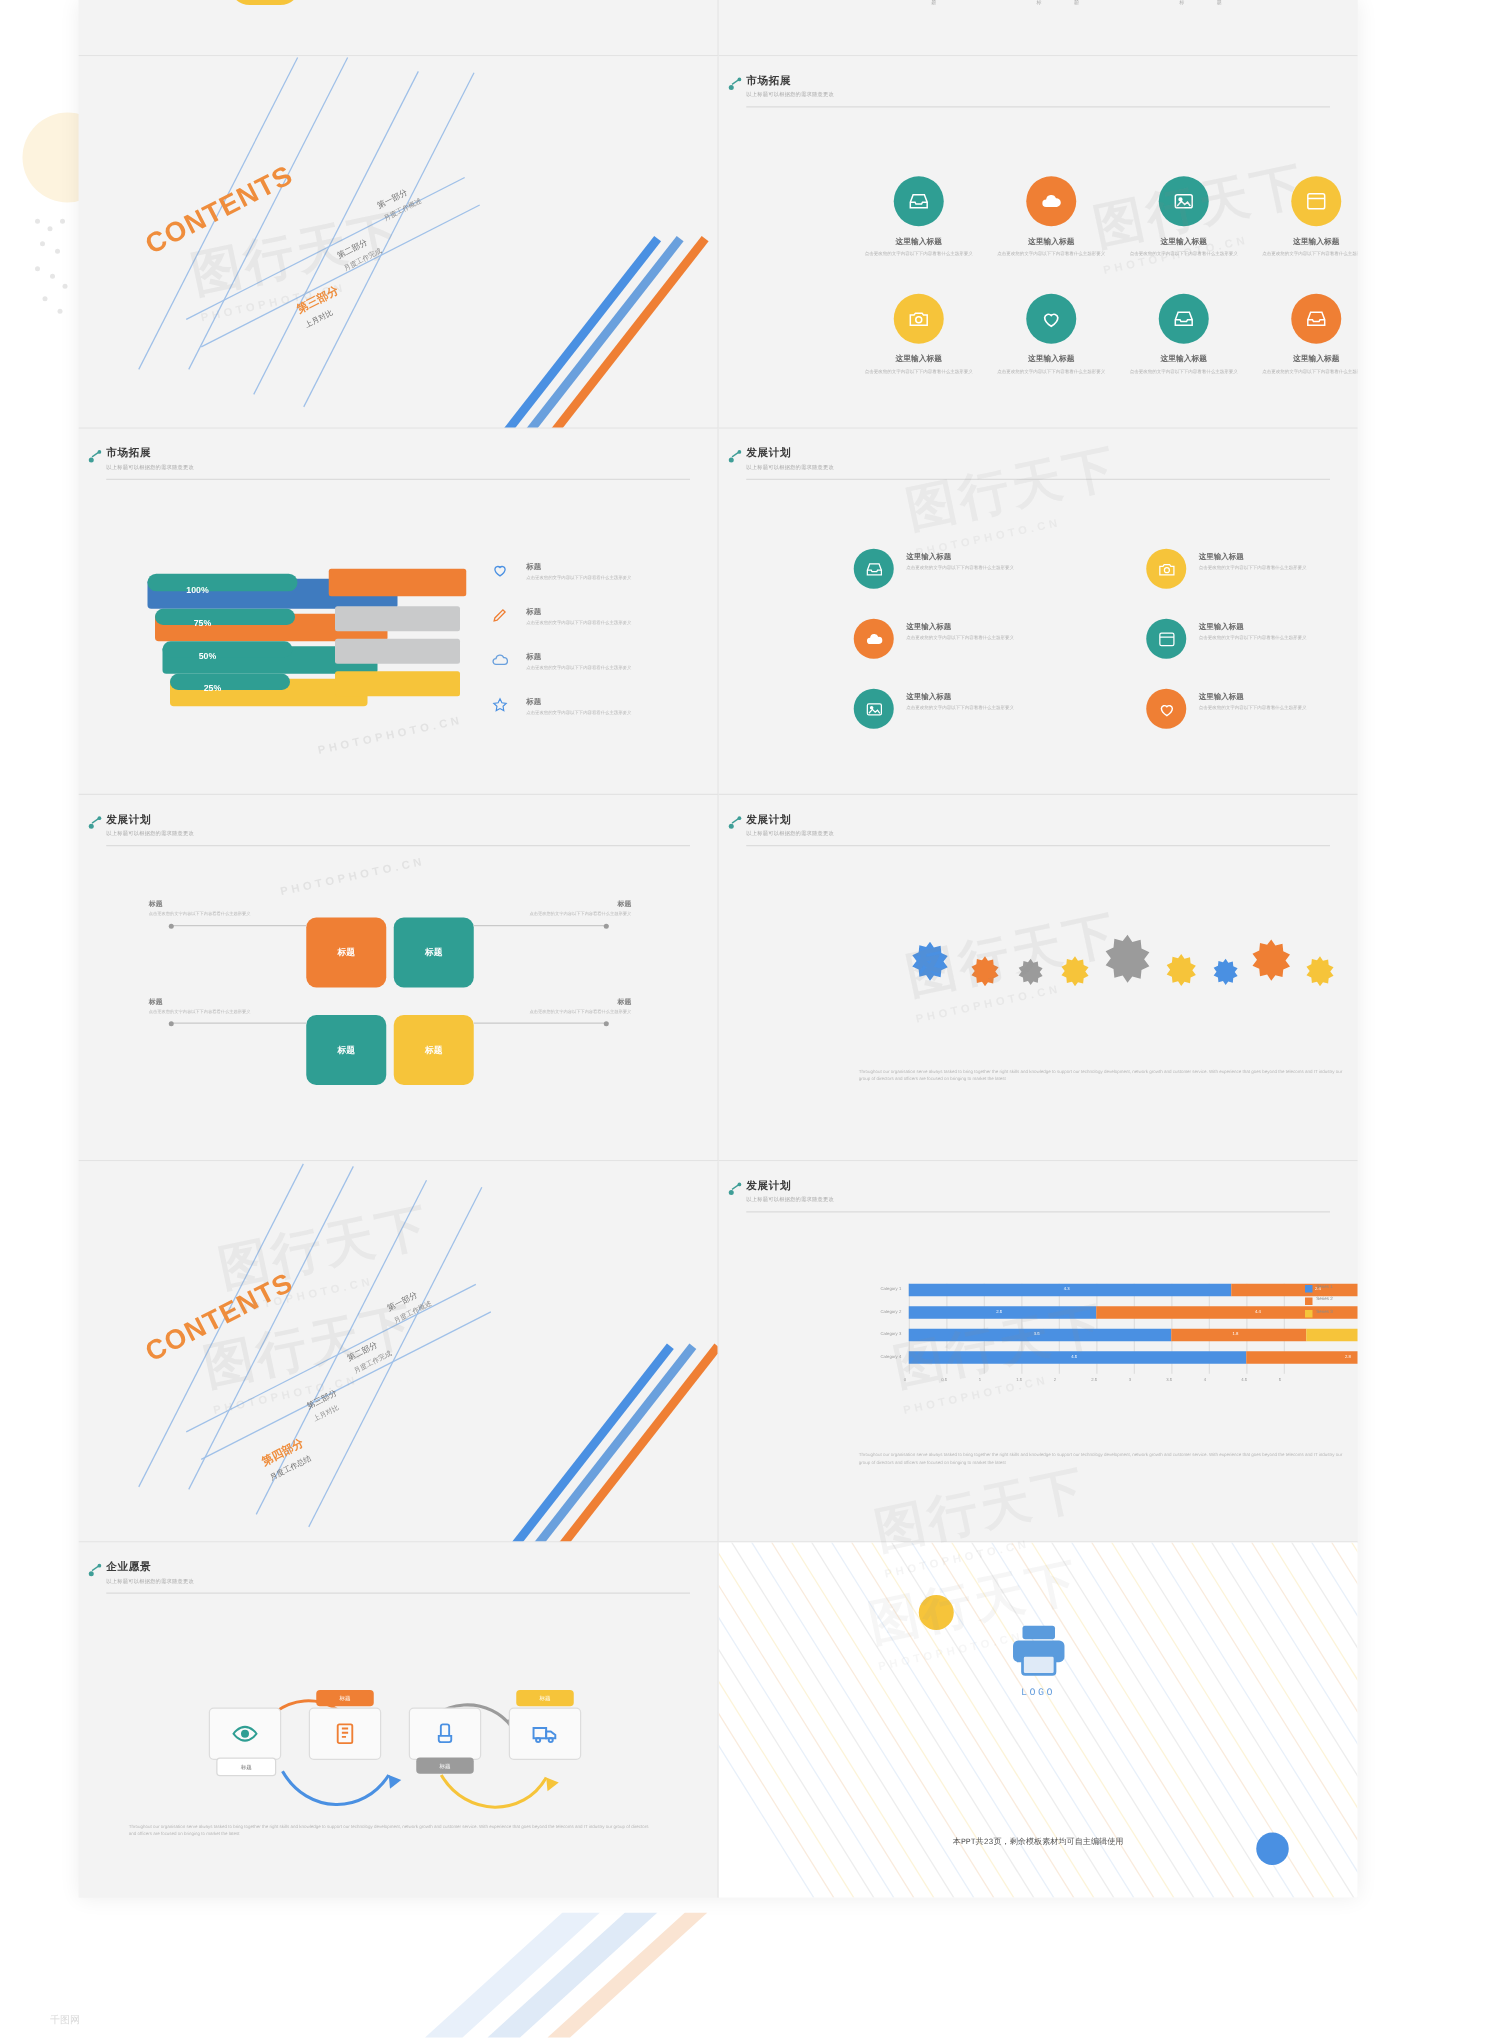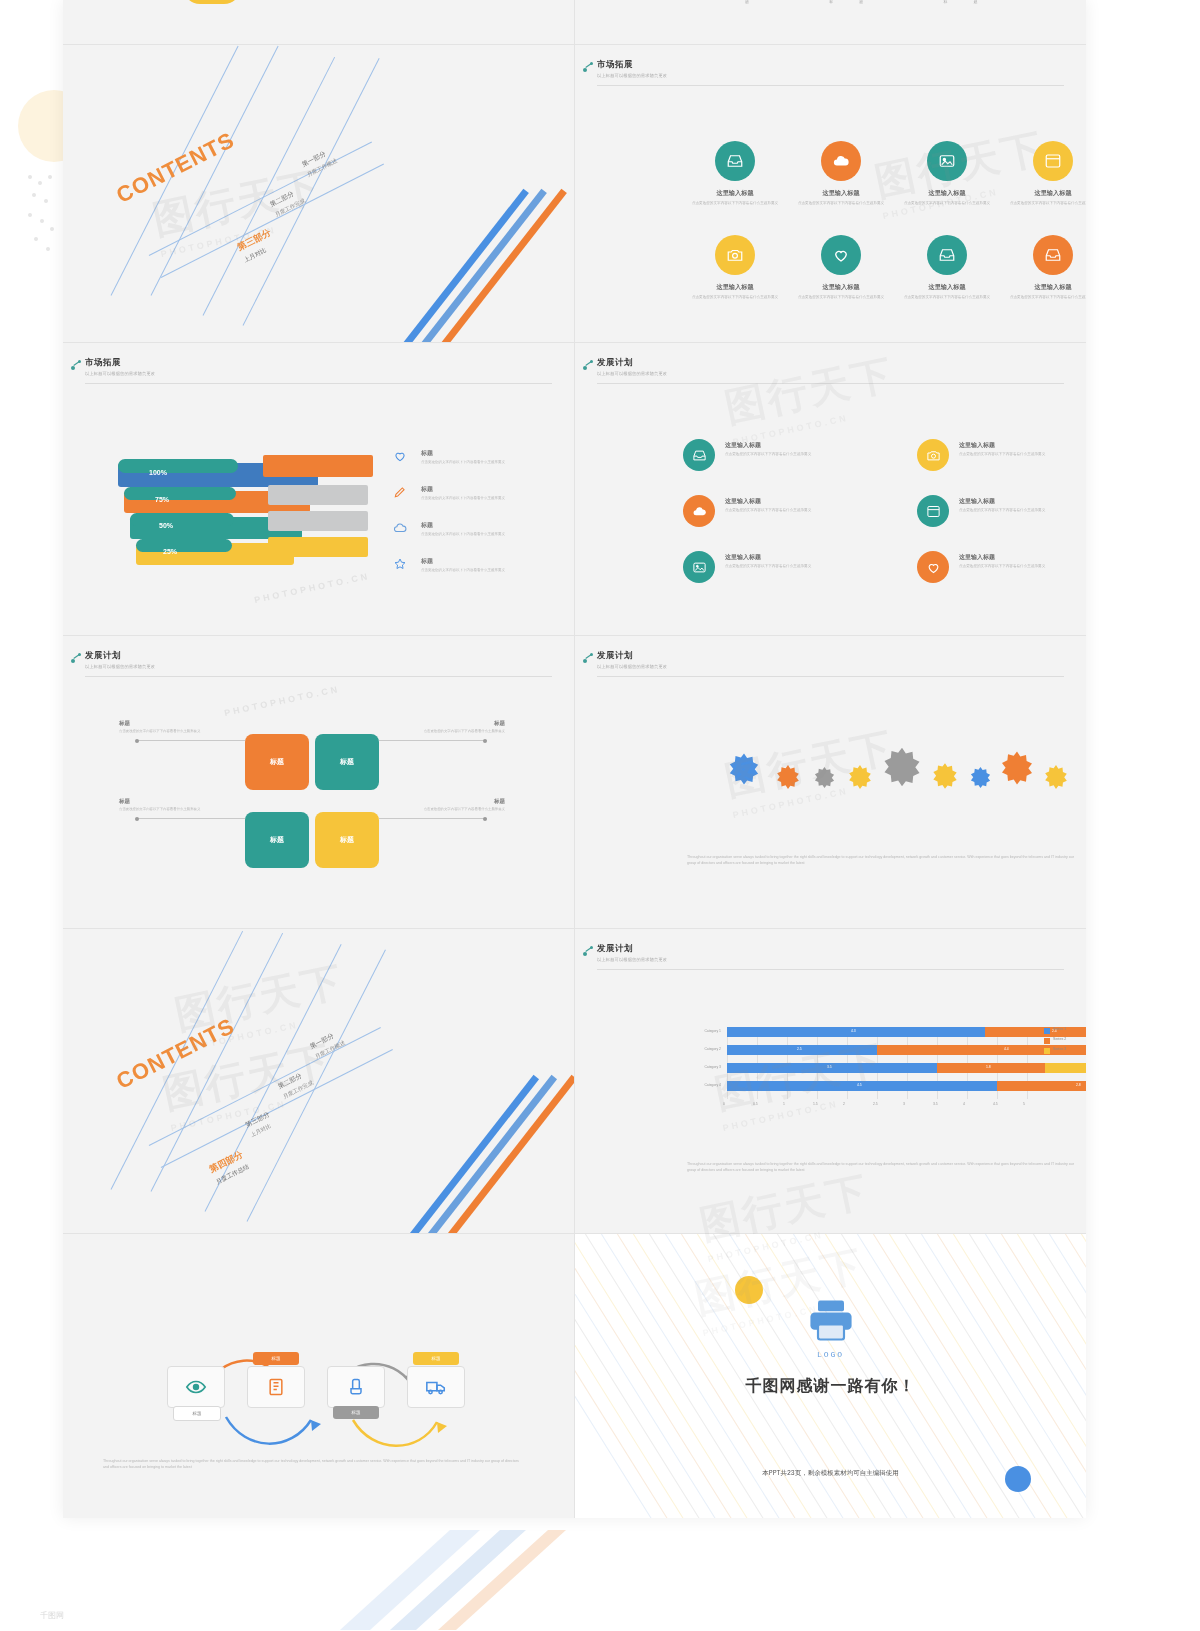--- a/index.html
+++ b/index.html
@@ -647,20 +647,30 @@
         </div>
 
       <div class="tagline" style="left:112px;top:232px;width:388px;">Throughout our organisation serve always tasked to bring together the right skills and knowledge to support our technology development, network growth and customer service. With experience that goes beyond the telecoms and IT industry our group of directors and officers are focused on bringing to market the latest</div>
 
       <div class="wm" style="left:140px;top:120px;transform:rotate(-12deg);opacity:.5;">
         <span class="cn">图行天下</span><span class="en">PHOTOPHOTO.CN</span>
       </div>
     </div>
 
     <div class="cell col-l r5">
+      <div class="sl-head">
+        <div class="node">
+            <span class="ln"></span>
+            <span class="d1"></span>
+            <span class="d2"></span>
+          </div>
+        <div class="ttl">企业愿景</div>
+        <div class="sub">以上标题可以根据您的需求随意更改</div>
+        <div class="rule"></div>
+      </div>
 
       <svg style="position:absolute;left:108px;top:108px;" width="310" height="120">
         <path d="M32 50 C 50 10, 95 10, 112 40" stroke="#ef7f34" stroke-width="2.5" fill="none"></path>
         <path d="M112 40 l 4 -10 l -11 3 z" fill="#ef7f34"></path>
         <path d="M55 75 C 75 110, 120 110, 140 78" stroke="#4a90e2" stroke-width="2.5" fill="none"></path>
         <path d="M140 78 l 1 11 l 9 -7 z" fill="#4a90e2"></path>
         <path d="M160 50 C 178 14, 222 14, 240 42" stroke="#9b9b9b" stroke-width="2.5" fill="none"></path>
         <path d="M240 42 l 5 -10 l -11 2 z" fill="#9b9b9b"></path>
         <path d="M182 78 C 202 112, 248 112, 266 80" stroke="#f6c43a" stroke-width="2.5" fill="none"></path>
         <path d="M266 80 l 1 11 l 9 -7 z" fill="#f6c43a"></path>
@@ -757,21 +767,20 @@
         <div class="dot-b" style="left:430px;top:232px;"></div>
 
         <div style="position:absolute;left:218px;top:60px;width:76px;text-align:center;">
           <svg width="62" height="52" viewBox="0 0 24 24" fill="#5a9bdd">
               <rect x="6" y="3" width="12" height="5" rx="1"></rect>
               <rect x="2.5" y="8.5" width="19" height="8" rx="2"></rect>
               <rect x="6" y="14" width="12" height="7" rx="1" fill="#dfeaf7" stroke="#5a9bdd" stroke-width="1"></rect>
             </svg>
         </div>
         <div class="logo-txt" style="left:0;top:116px;">LOGO</div>
-        <div class="thanks-ttl" style="left:0;top:142px;">千图网感谢一路有你！</div>
         <div class="thanks-sub" style="left:0;top:235px;">本PPT共23页，剩余模板素材均可自主编辑使用</div>
       </div>
       <div class="wm" style="left:120px;top:20px;transform:rotate(-12deg);opacity:.35;">
         <span class="cn">图行天下</span><span class="en">PHOTOPHOTO.CN</span>
       </div>
     </div>
 
   </div>
 
   <div class="wm" style="left:175px;top:970px;transform:rotate(-12deg);opacity:.5;">

